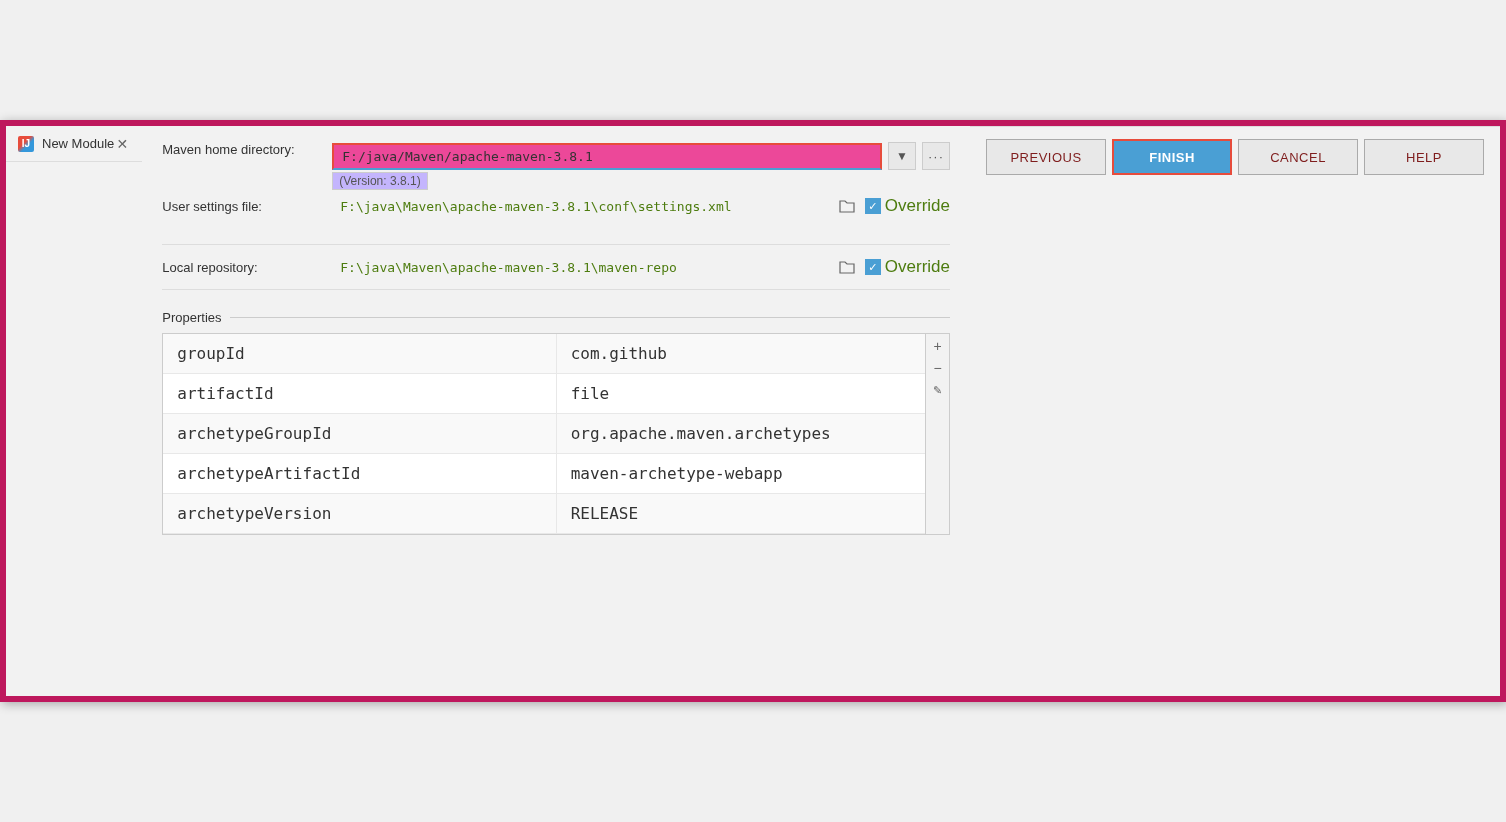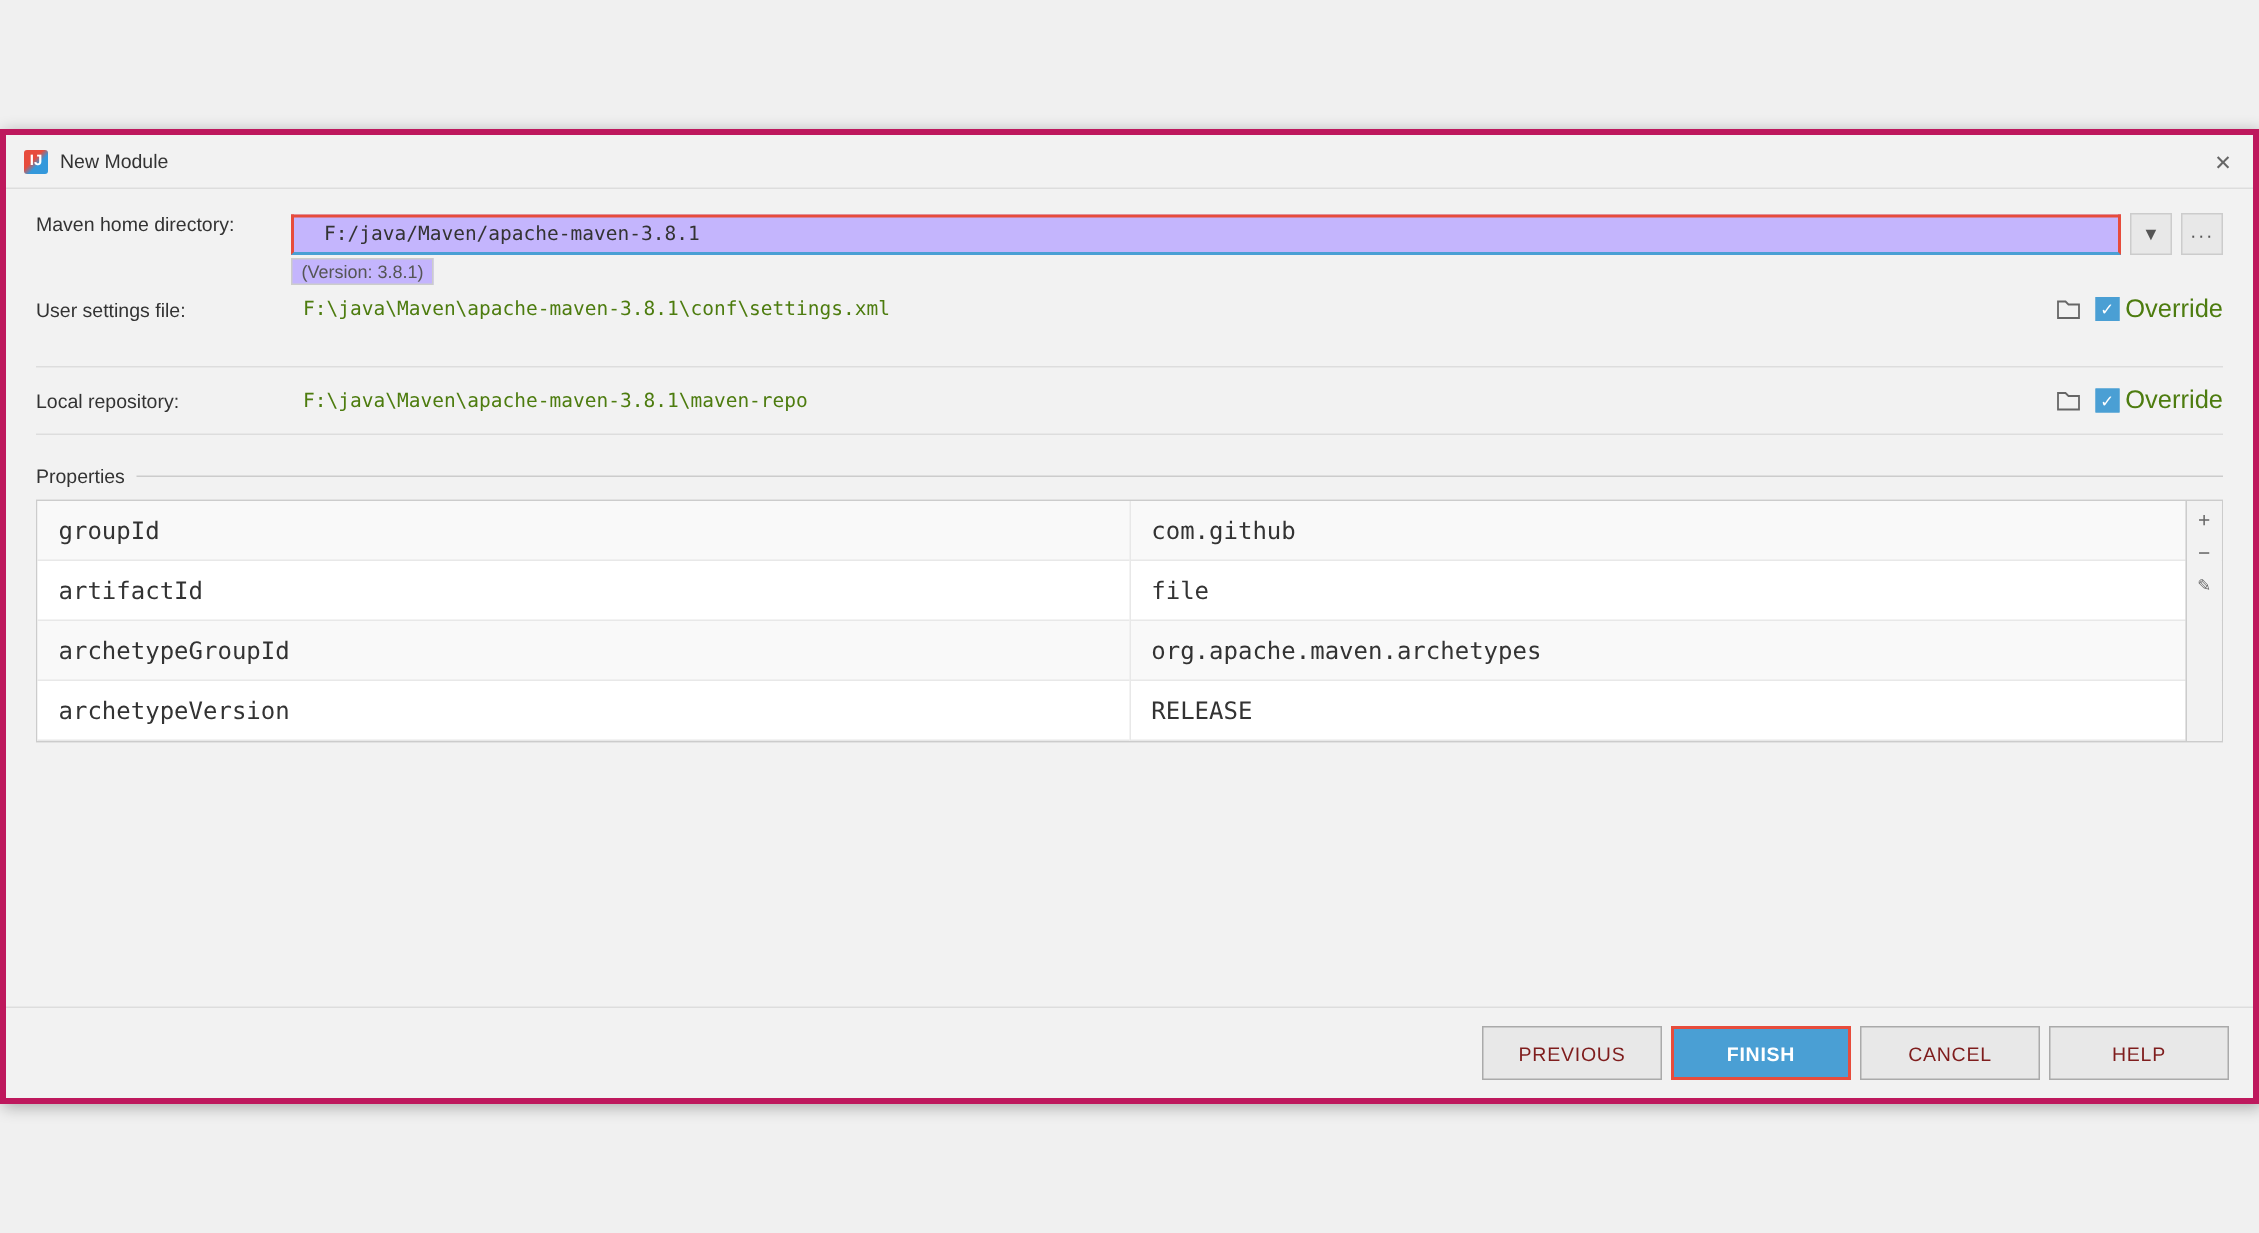--- a/index.html
+++ b/index.html
@@ -7,26 +7,26 @@
       background: #f0f0f0;
       font-family: 'Segoe UI', Arial, sans-serif;
       font-size: 13px;
       display: flex;
       align-items: center;
       justify-content: center;
       min-height: 100vh;
     }
     .dialog {
       width: 1506px;
-      height: 650px;
+      height: 582px;
       background: #f2f2f2;
-      border: 4px solid #be185d;
+      border: 6px solid #be185d;
       box-shadow: 2px 2px 10px rgba(0,0,0,0.3);
       display: flex;
-      flex-direction: column;
+      flex-direction: row;
       position: relative;
     }
     .title-bar {
       background: #f2f2f2;
       border-bottom: 1px solid #ddd;
       padding: 8px 12px;
       display: flex;
       align-items: center;
       justify-content: space-between;
       height: 36px;
@@ -85,22 +85,22 @@
       align-items: center;
       gap: 6px;
     }
     .maven-input-container {
       flex: 1;
       position: relative;
     }
     .maven-input {
       width: 100%;
       border: 2px solid #e74c3c;
-      background: #c4b5fd;
-      padding: 4px 20px;
+      background: #ec4899;
+      padding: 4px 8px;
       font-size: 13px;
       color: #333;
       outline: none;
       font-family: monospace;
     }
     .version-badge {
       position: absolute;
       bottom: -20px;
       left: 0;
       background: #c4b5fd;
@@ -361,20 +361,24 @@
     </tr>
               <tr>
       <td style="padding-right:30px;">artifactId</td>
       <td>file</td>
     </tr>
               <tr>
       <td style="padding-right:30px;">archetypeGroupId</td>
       <td>org.apache.maven.archetypes</td>
     </tr>
               <tr>
+      <td style="padding-right:30px;">archetypeArtifactId</td>
+      <td>maven-archetype-webapp</td>
+    </tr>
+              <tr>
       <td style="padding-right:30px;">archetypeVersion</td>
       <td>RELEASE</td>
     </tr>
             </tbody>
         </table>
         <div class="table-sidebar">
           <button class="table-btn">+</button>
           <button class="table-btn">−</button>
           <button class="table-btn" style="font-size:11px;">✎</button>
         </div>

